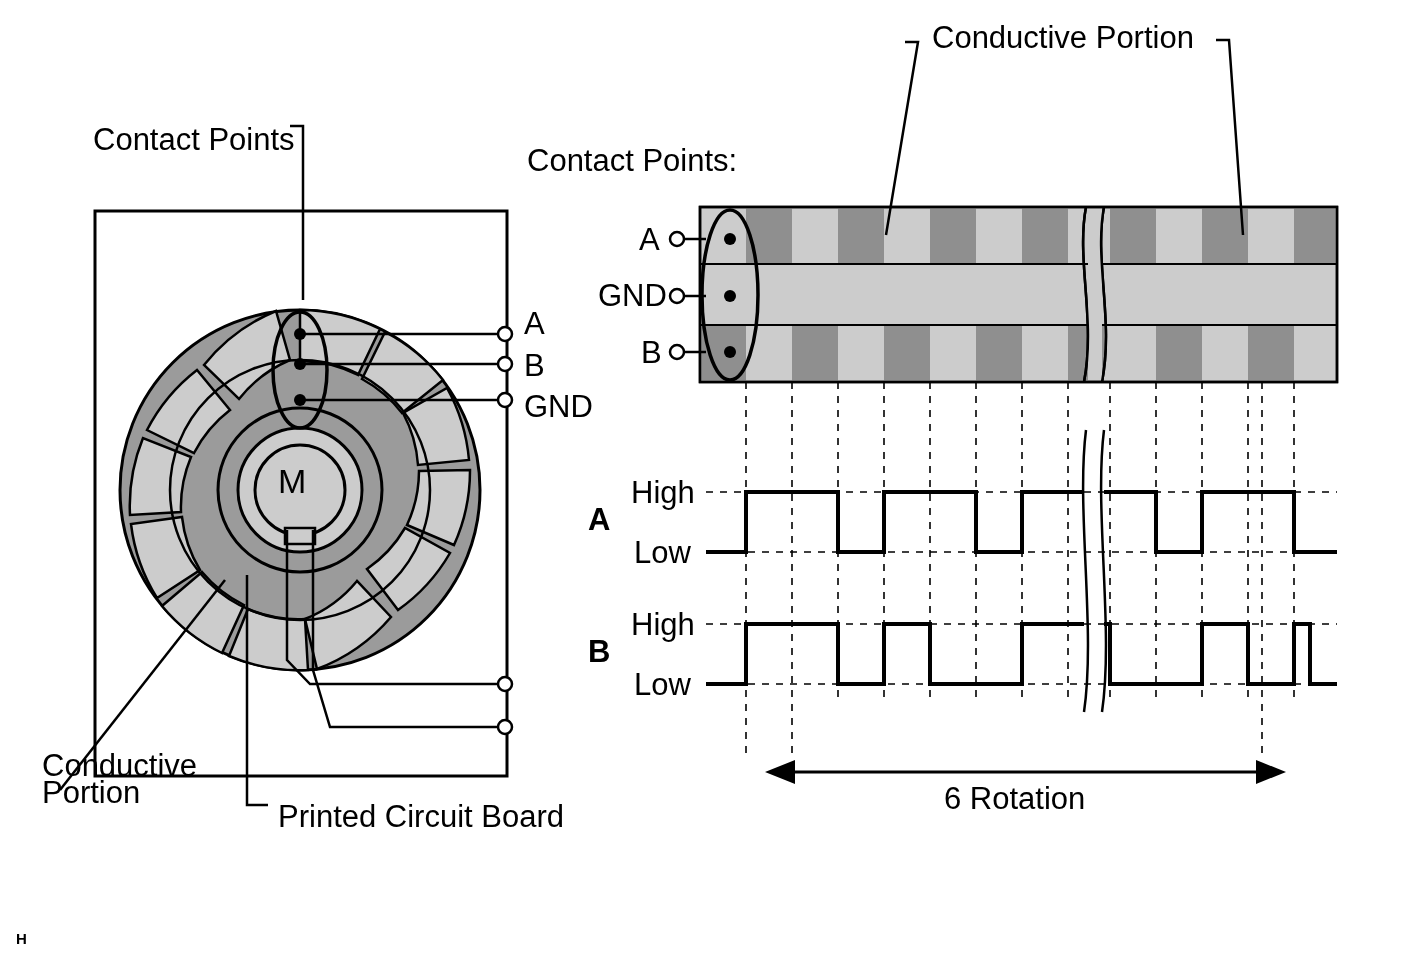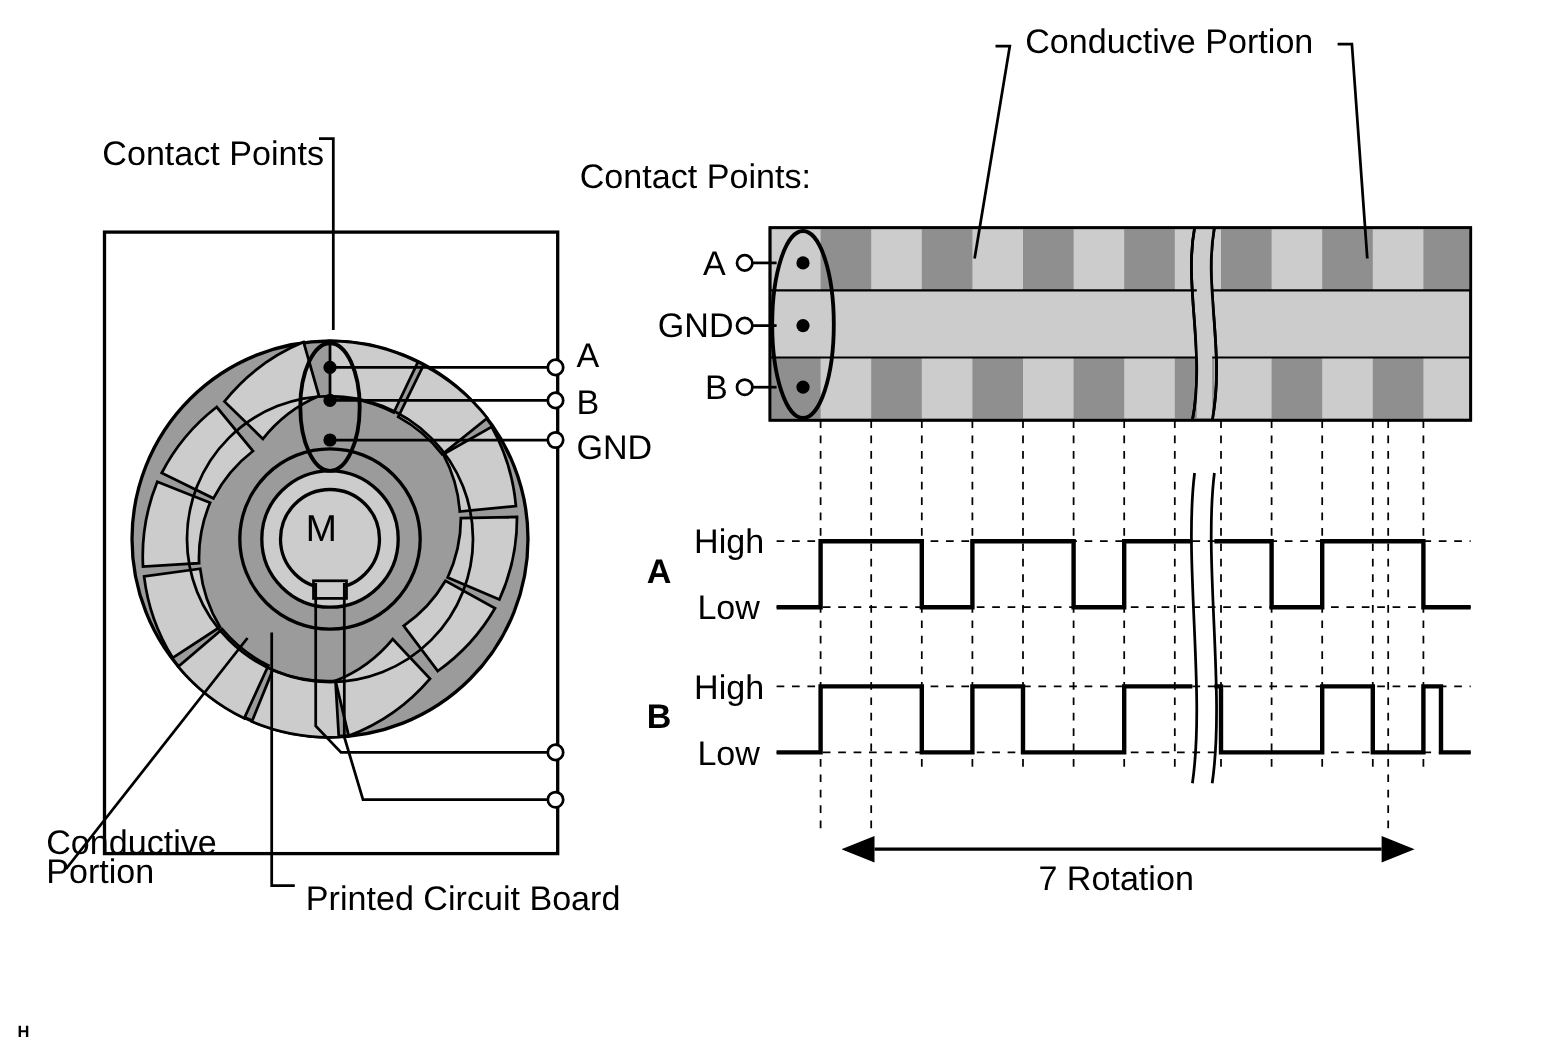--- a/index.html
+++ b/index.html
@@ -210,16 +210,16 @@
   <div class="lbl" style="left:641px; top:339px;">B</div>
 
   <div class="lbl" style="left:631px; top:479px;">High</div>
   <div class="lbl" style="left:634px; top:539px;">Low</div>
   <div class="lbl bold" style="left:588px; top:506px;">A</div>
 
   <div class="lbl" style="left:631px; top:611px;">High</div>
   <div class="lbl" style="left:634px; top:671px;">Low</div>
   <div class="lbl bold" style="left:588px; top:638px;">B</div>
 
-  <div class="lbl" style="left:944px; top:785px;">7 Rotation</div>
+  <div class="lbl" style="left:944px; top:785px;">6 Rotation</div>
 
   <div class="lbl small" style="left:16px; top:925px;">H</div>
 </div>
 
 </body></html>

